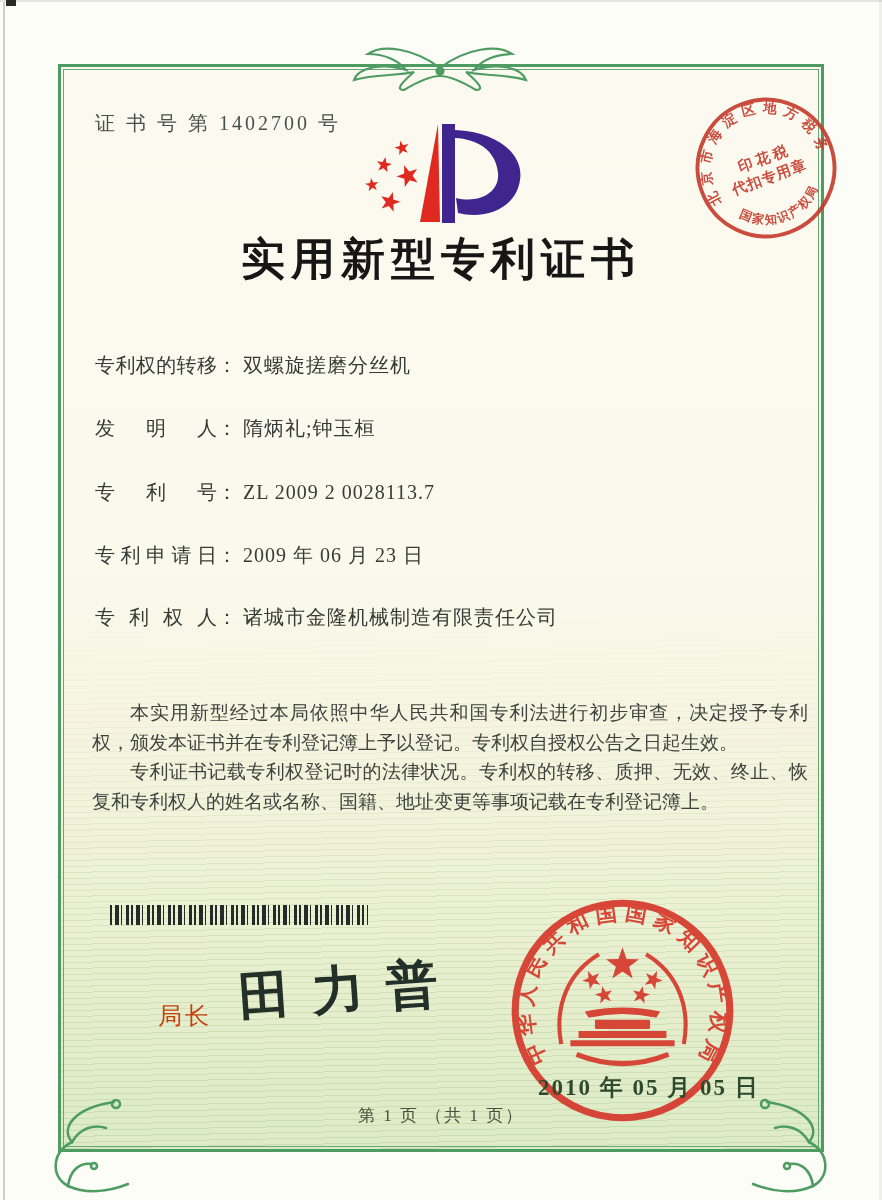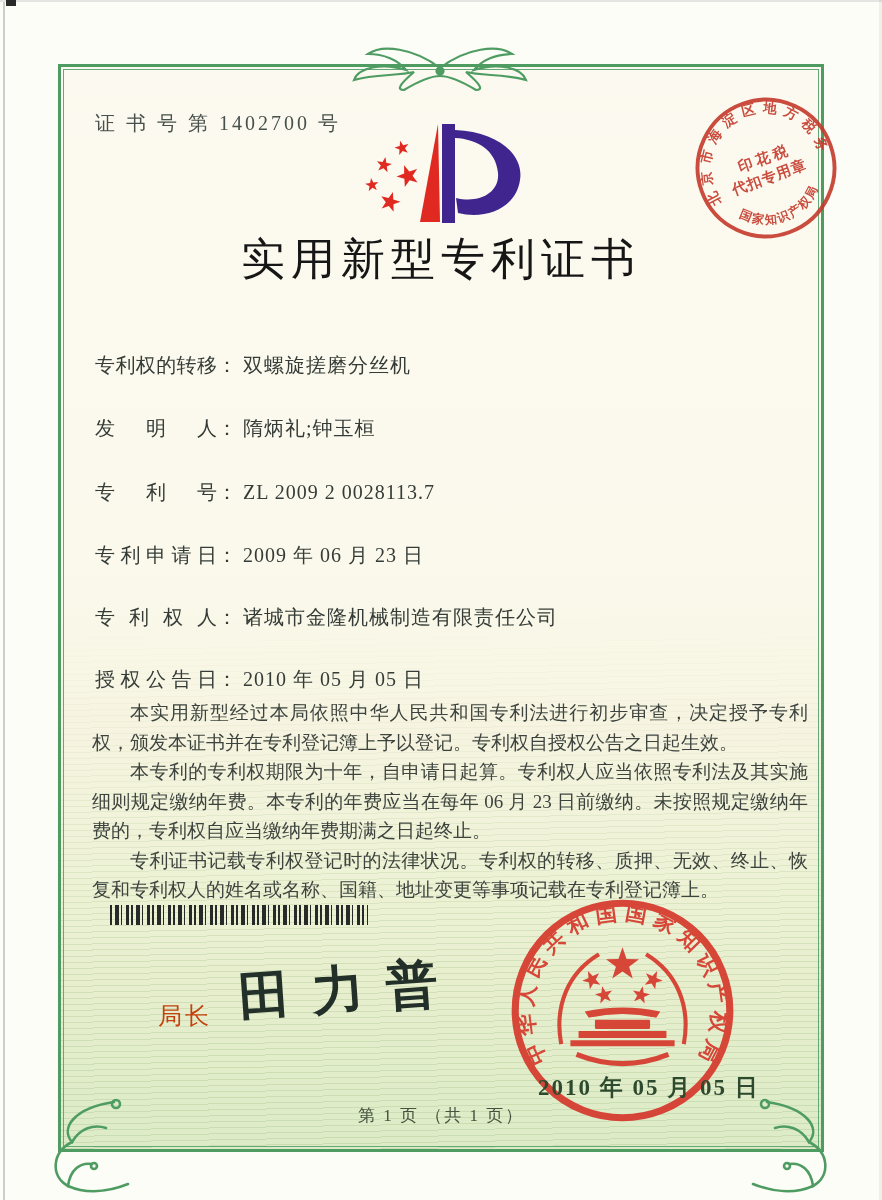--- a/index.html
+++ b/index.html
@@ -22,21 +22,21 @@
 
   
   .frame{position:absolute;left:58px;top:64px;width:760px;height:1082px;border:3px solid #4f9c63;}
   .frame-inner{position:absolute;left:2px;top:2px;right:2px;bottom:2px;border:1px solid #63a877;}
 
   .cert-no{position:absolute;left:95px;top:110px;font-size:20px;color:#47504a;letter-spacing:3px;}
 
   .logo{position:absolute;left:338px;top:118px;}
 
   .title{position:absolute;left:60px;top:230px;width:762px;text-align:center;
-    font-size:44px;font-weight:normal;color:#161616;letter-spacing:6px;}
+    font-size:44px;font-weight:bold;color:#161616;letter-spacing:6px;}
 
   .field{position:absolute;left:95px;font-size:20px;color:#353c37;white-space:nowrap;}
   .flabel{display:inline-block;width:122px;text-align:justify;text-align-last:justify;vertical-align:top;}
   .fcolon{display:inline-block;margin:0 2px 0 0;}
   .fvalue{display:inline-block;margin-left:4px;letter-spacing:1px;text-align:right;}
 
   .paras{position:absolute;left:92px;top:698px;width:716px;font-size:19px;line-height:29.5px;
     color:#3d433e;text-align:justify;}
   .paras p{margin:0;text-indent:2em;}
 
@@ -136,27 +136,23 @@
   </div>
   <div class="field" style="top:479px">
     <span class="flabel">专利号</span><span class="fcolon">：</span><span class="fvalue">ZL 2009 2 0028113.7</span>
   </div>
   <div class="field" style="top:542px">
     <span class="flabel">专利申请日</span><span class="fcolon">：</span><span class="fvalue">2009 年 06 月 23 日</span>
   </div>
   <div class="field" style="top:604px">
     <span class="flabel">专利权人</span><span class="fcolon">：</span><span class="fvalue">诸城市金隆机械制造有限责任公司</span>
   </div>
-  <div class="field" style="top:666px">
-    <span class="flabel">授权公告日</span><span class="fcolon">：</span><span class="fvalue">2010 年 05 月 05 日</span>
-  </div>
 
   <div class="paras">
     <p>本实用新型经过本局依照中华人民共和国专利法进行初步审查，决定授予专利权，颁发本证书并在专利登记簿上予以登记。专利权自授权公告之日起生效。</p>
-    <p>本专利的专利权期限为十年，自申请日起算。专利权人应当依照专利法及其实施细则规定缴纳年费。本专利的年费应当在每年 06 月 23 日前缴纳。未按照规定缴纳年费的，专利权自应当缴纳年费期满之日起终止。</p>
     <p>专利证书记载专利权登记时的法律状况。专利权的转移、质押、无效、终止、恢复和专利权人的姓名或名称、国籍、地址变更等事项记载在专利登记簿上。</p>
   </div>
 
   <div class="barcode"></div>
 
   <div class="sig-role">局长</div>
   <div class="sig-name">田力普</div>
 
   <svg class="big-seal" width="235" height="235" viewBox="0 0 230 230">
     <defs>

